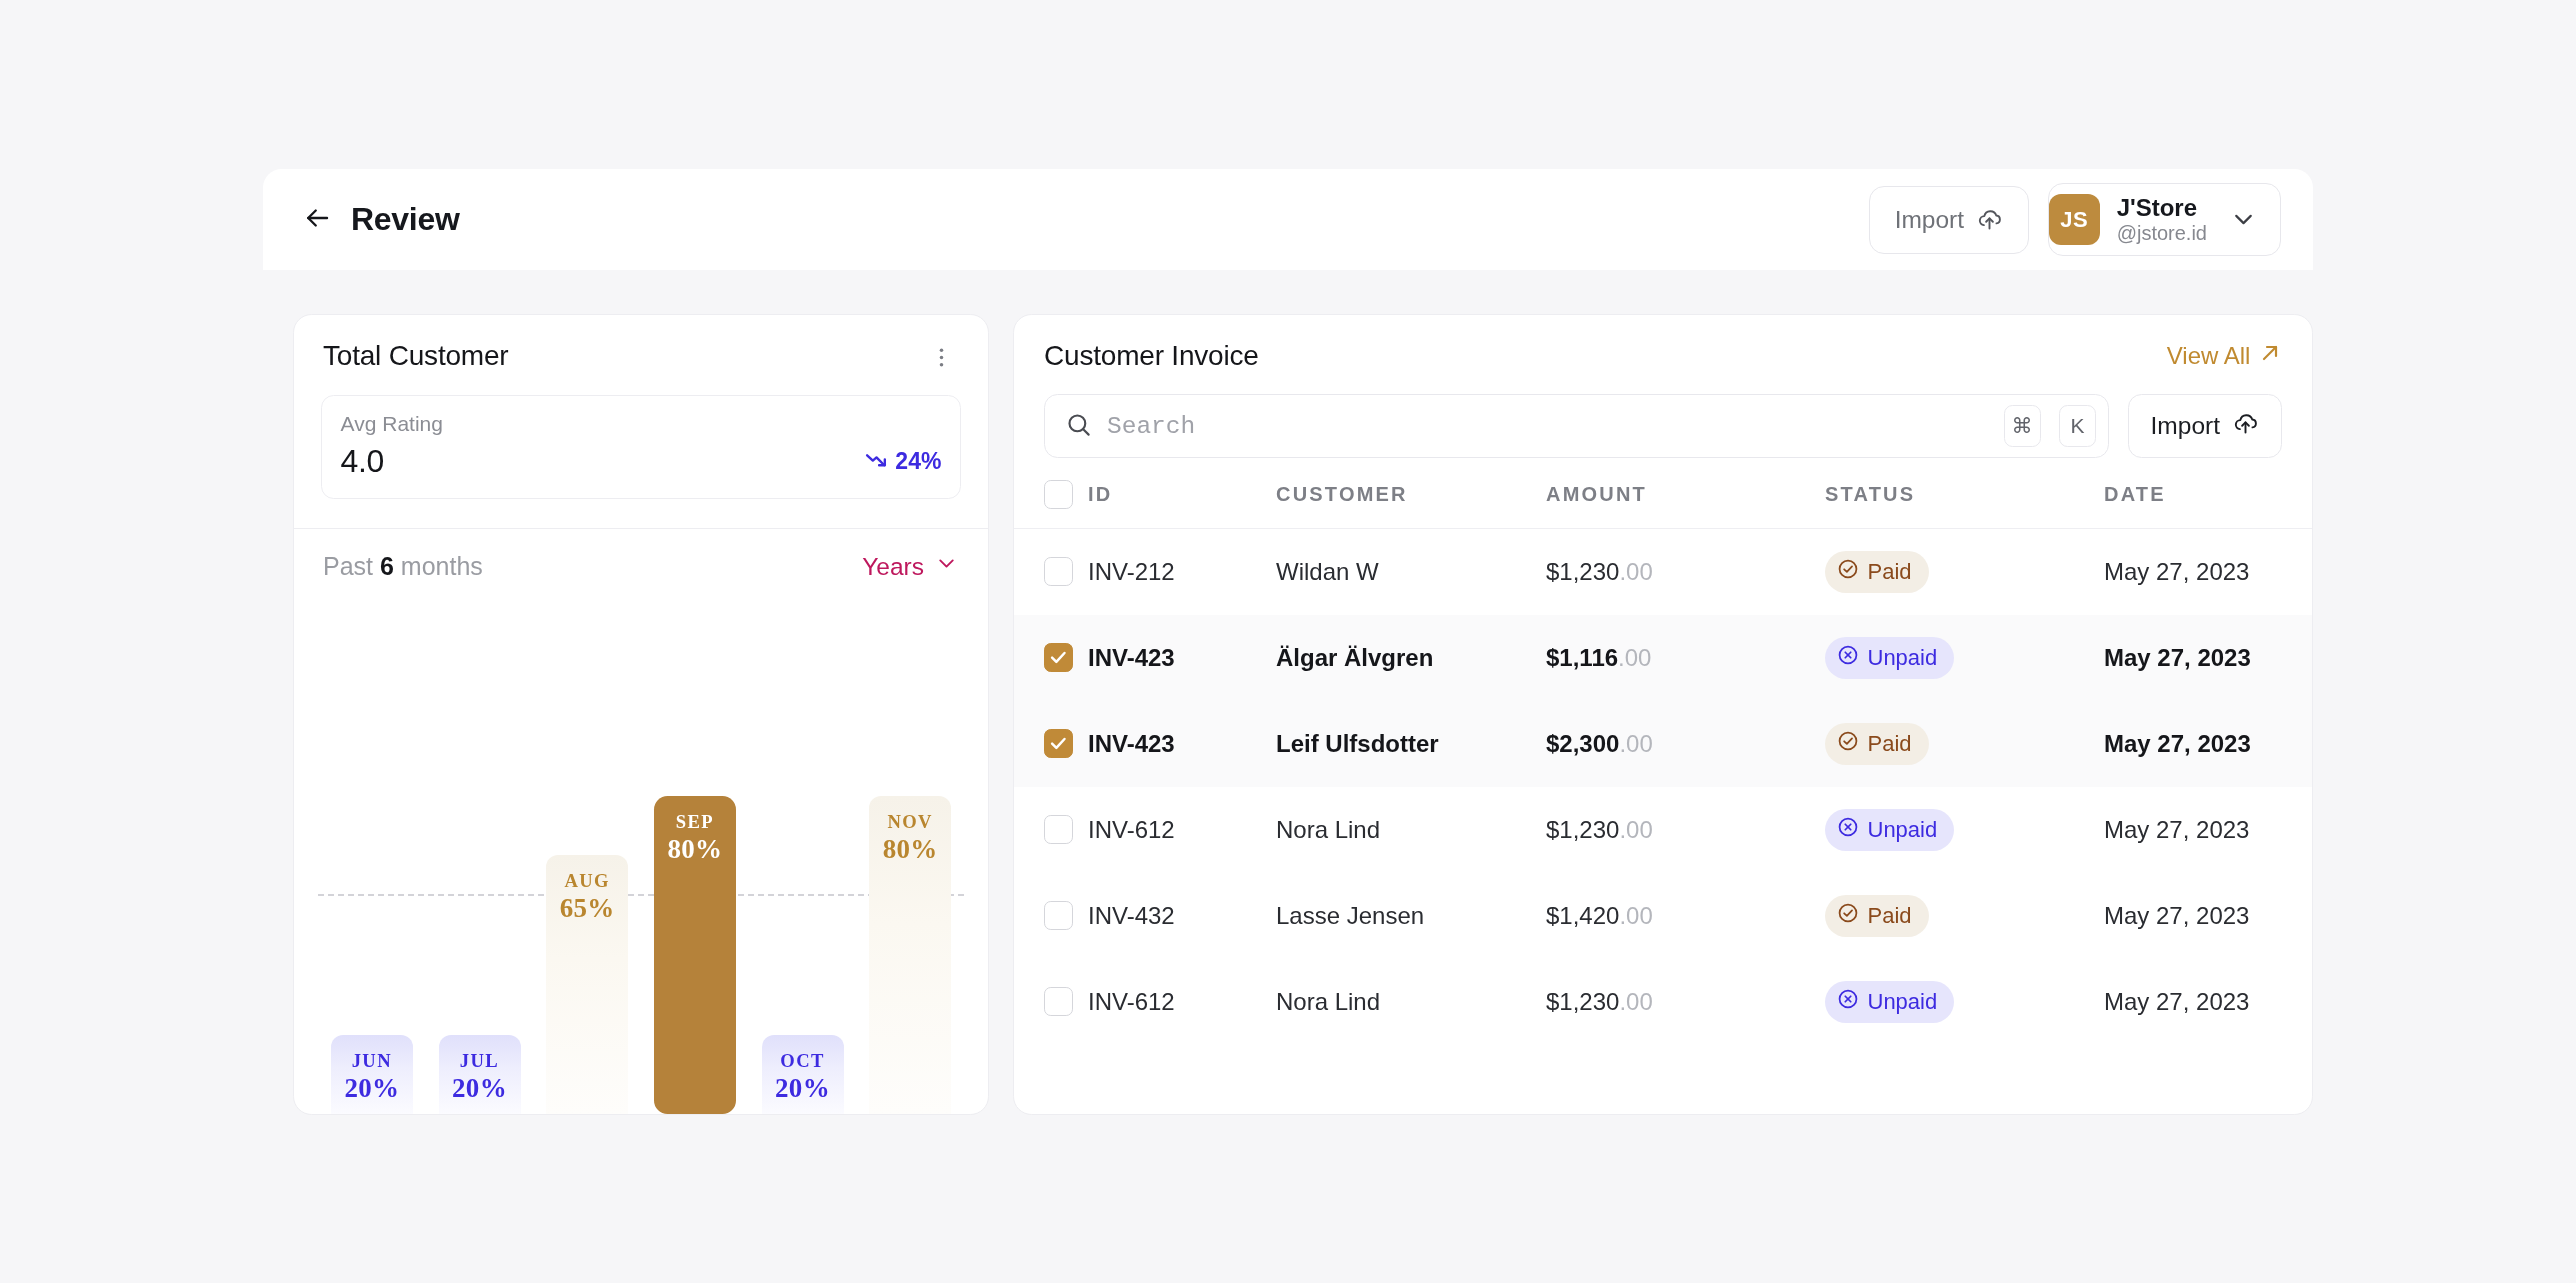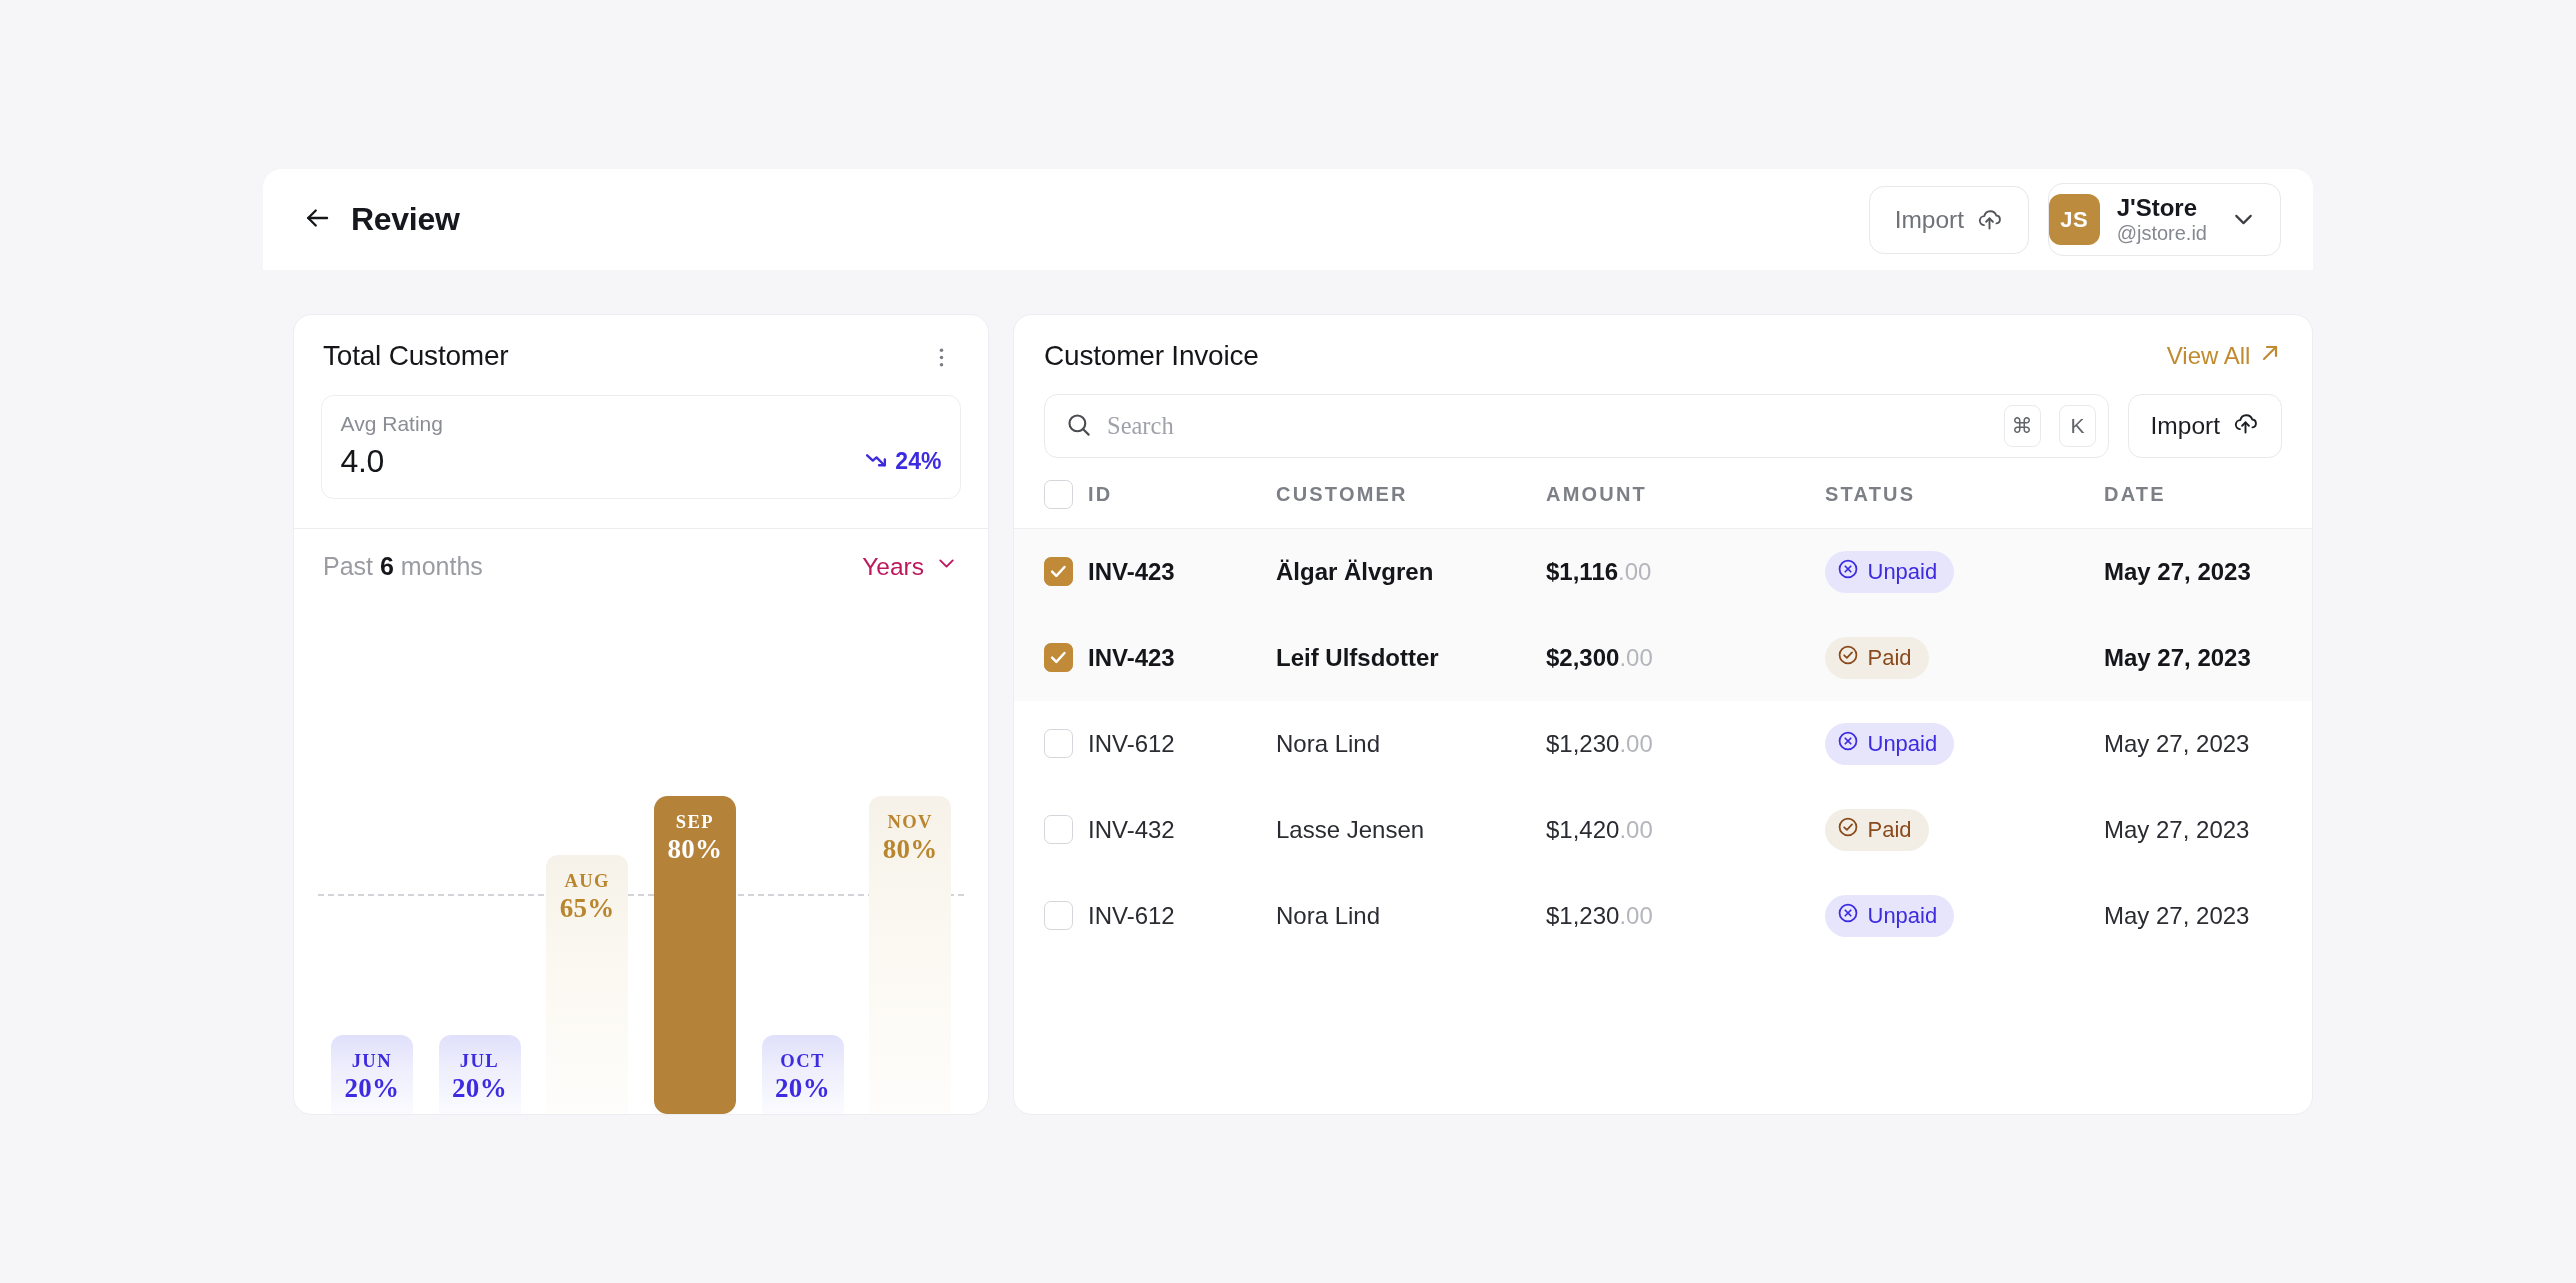--- a/index.html
+++ b/index.html
@@ -125,21 +125,21 @@
     font-size: 24px; font-weight: 500; color: #c08a30; cursor: pointer;
   }
 
   .toolbar { display: flex; align-items: center; gap: 18.6px; padding: 22px 30px 0 30px; }
   .search {
     flex: 1; height: 64px; display: flex; align-items: center; gap: 15px;
     border: 1.4px solid #e8e8ed; border-radius: 13.5px; padding: 0 12px 0 20px;
   }
   .search input {
     flex: 1; border: 0; outline: 0; font-size: 24.5px; color: #15161a;
-    font-family: Liberation Serif, serif; background: transparent;
+    font-family: Liberation Mono, monospace; background: transparent;
   }
   .search input::placeholder { color: #a0a2a9; }
   .kbd {
     min-width: 37px; height: 42px; padding: 0 6.8px;
     border: 1.4px solid #e8e8ed; border-radius: 8.5px;
     display: flex; align-items: center; justify-content: center;
     font-size: 21px; color: #62646b; background: #fff; margin-left: 3.4px;
   }
   .btn-import-sm {
     display: flex; align-items: center; gap: 12px; height: 64px; padding: 0 22px;
@@ -356,20 +356,33 @@
               <div class="chk"></div>
             </th>
             <th class="col-id">ID</th>
             <th class="col-cust">CUSTOMER</th>
             <th class="col-amt">AMOUNT</th>
             <th class="col-status">STATUS</th>
             <th>DATE</th>
           </tr>
         </thead>
         <tbody id="tbody">
+            <tr class="">
+              <td class="col-chk">
+                <div class="chk"></div>
+              </td>
+              <td class="col-id">INV-212</td>
+              <td class="col-cust">Wildan W</td>
+              <td class="col-amt">$1,230<span class="cents">.00</span></td>
+              <td class="col-status"><span class="badge paid"><span><svg width="22" height="22" viewBox="0 0 24 24" fill="none" stroke="currentColor" stroke-width="1.9" stroke-linecap="round" stroke-linejoin="round">
+                      <circle cx="12" cy="12" r="9.2"></circle>
+                      <polyline points="7.8 12.3 10.8 15.2 16.4 9.2"></polyline>
+                    </svg></span>Paid</span></td>
+              <td>May 27, 2023</td>
+            </tr>
             <tr class="sel">
               <td class="col-chk">
                 <div class="chk on">
                   <svg width="18.6" height="18.6" viewBox="0 0 24 24" fill="none" stroke="#fff" stroke-width="3.2" stroke-linecap="round" stroke-linejoin="round">
                     <polyline points="4 12.5 9.5 18 20 6.5"></polyline>
                   </svg>
                 </div>
               </td>
               <td class="col-id">INV-423</td>
               <td class="col-cust">Älgar Älvgren</td>

